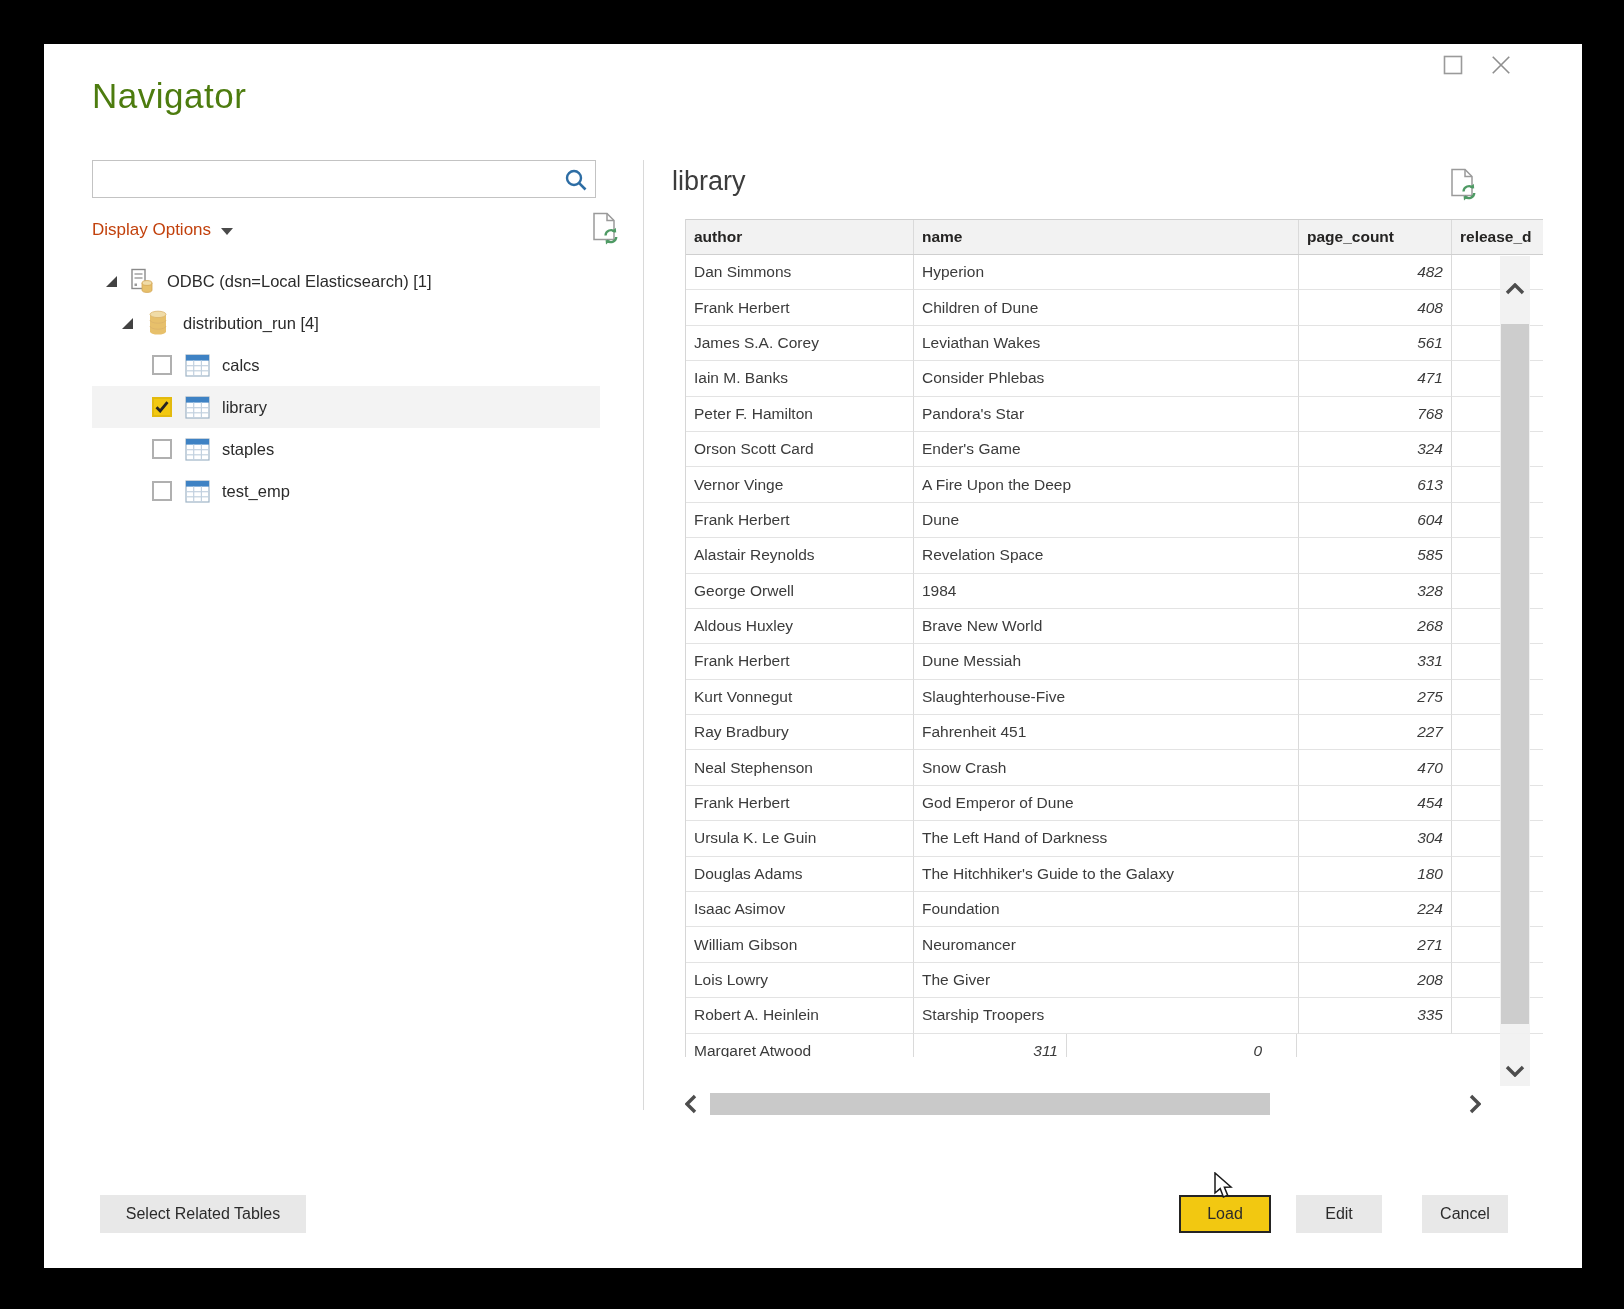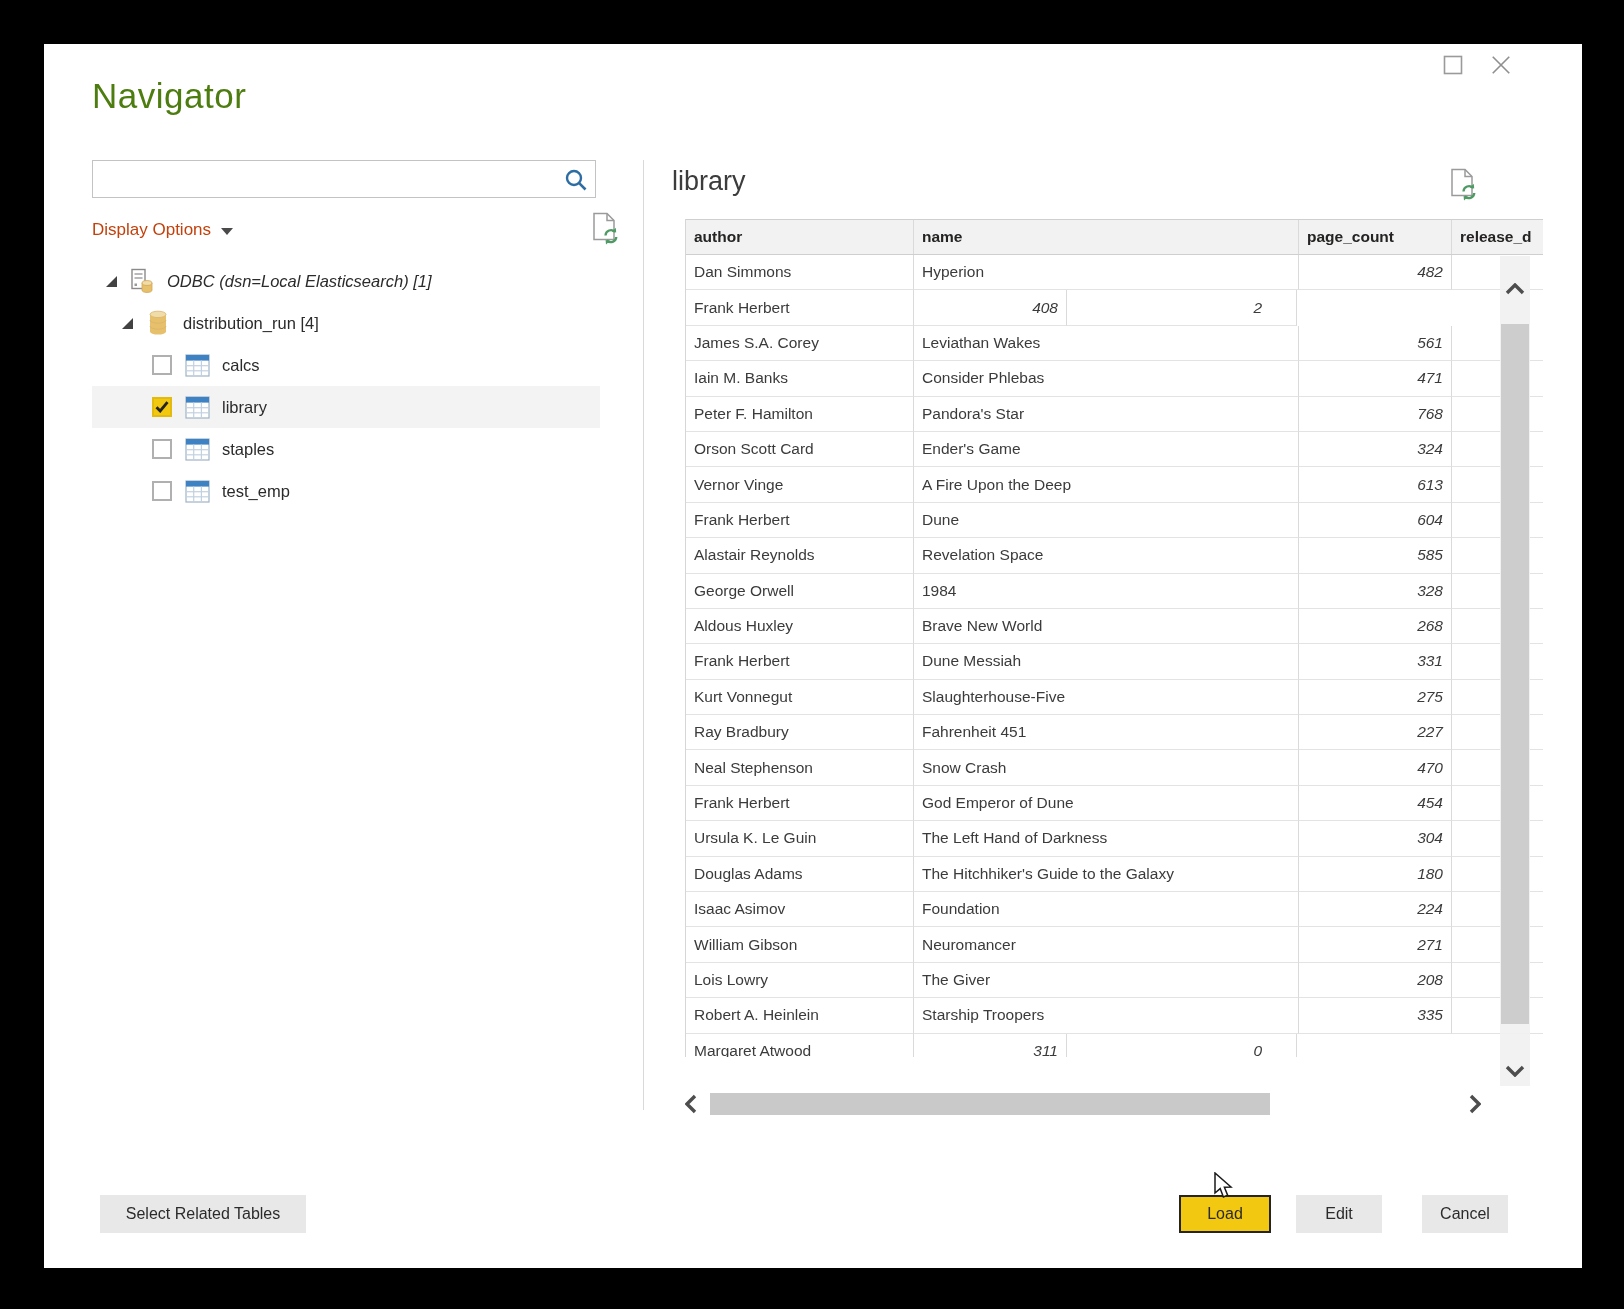--- a/index.html
+++ b/index.html
@@ -20,21 +20,21 @@
   .search-box .mag { position:absolute; right:6px; top:6px; }
 
   .display-row { position:relative; margin-top:16px; height:32px; display:flex; align-items:center; }
   .display-opts { display:flex; align-items:center; gap:10px; font-size:17px; color:#c2410c; cursor:default; }
   .caret-down { width:0; height:0; border-left:6px solid transparent; border-right:6px solid transparent; border-top:7px solid #4a4a4a; margin-top:3px; }
   .refresh-left { position:absolute; right:-25px; top:-2px; }
 
   .tree { margin-top:14px; }
   .tree-row { position:relative; height:42px; display:flex; align-items:center; font-size:16.5px; color:#2b2b2b; width:508px; }
   .tree-row.selected { background:#f3f3f3; }
-  .tree-row.lv0 { padding-left:14px;font-style:italic; }
+  .tree-row.lv0 { padding-left:14px; }
   .tree-row.lv1 { padding-left:30px; }
   .tree-row.lv2 { padding-left:60px; }
   .expander { width:11px; height:11px; margin-right:12px; position:relative; }
   .expander::after { content:""; position:absolute; left:0; bottom:0; width:0; height:0; border-left:11px solid transparent; border-bottom:11px solid #424242; }
   .cb { width:20px; height:20px; border:2px solid #b0b0b0; background:#fff; margin-right:12px; display:flex; align-items:center; justify-content:center; }
   .cb.checked { border-color:#e3ba0e; }
   .tree-icon { width:26px; height:26px; margin-right:12px; display:flex; align-items:center; justify-content:center; }
   .tree-label { white-space:nowrap; }
 
   .v-divider { position:absolute; left:599px; top:116px; width:1px; height:950px; background:#d9d9d9; }
@@ -236,20 +236,21 @@
       </div>
     <div>
         <div class="trow">
           <div class="tcell c0">Dan Simmons</div>
           <div class="tcell c1">Hyperion</div>
           <div class="tcell c2">482</div>
           <div class="tcell c3">2</div>
         </div>
         <div class="trow">
           <div class="tcell c0">Frank Herbert</div>
+          <div class="tcell c1">Children of Dune</div>
           <div class="tcell c2">408</div>
           <div class="tcell c3">2</div>
         </div>
         <div class="trow">
           <div class="tcell c0">James S.A. Corey</div>
           <div class="tcell c1">Leviathan Wakes</div>
           <div class="tcell c2">561</div>
           <div class="tcell c3">0</div>
         </div>
         <div class="trow">

